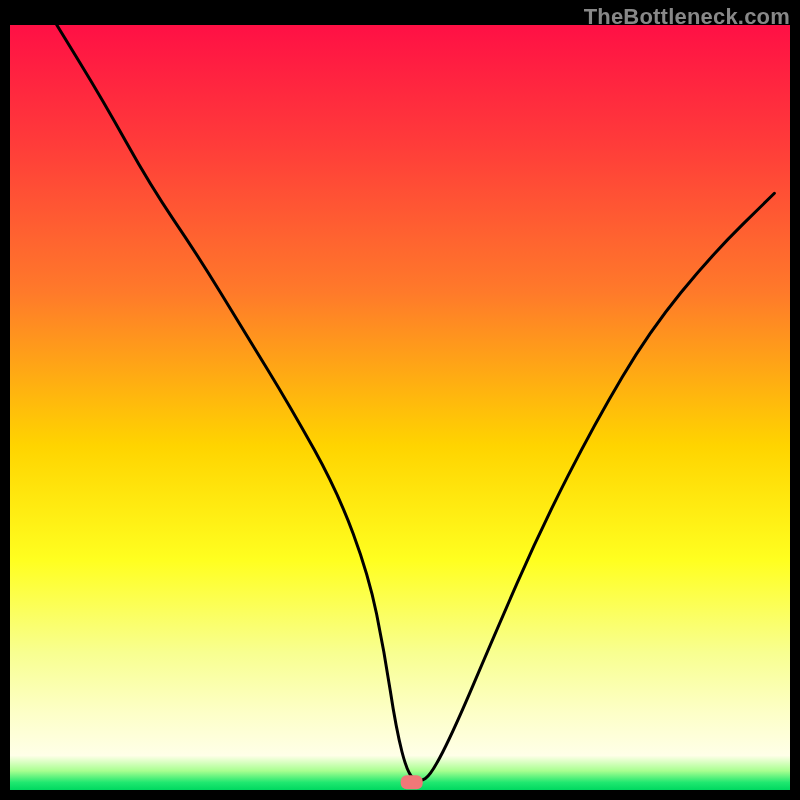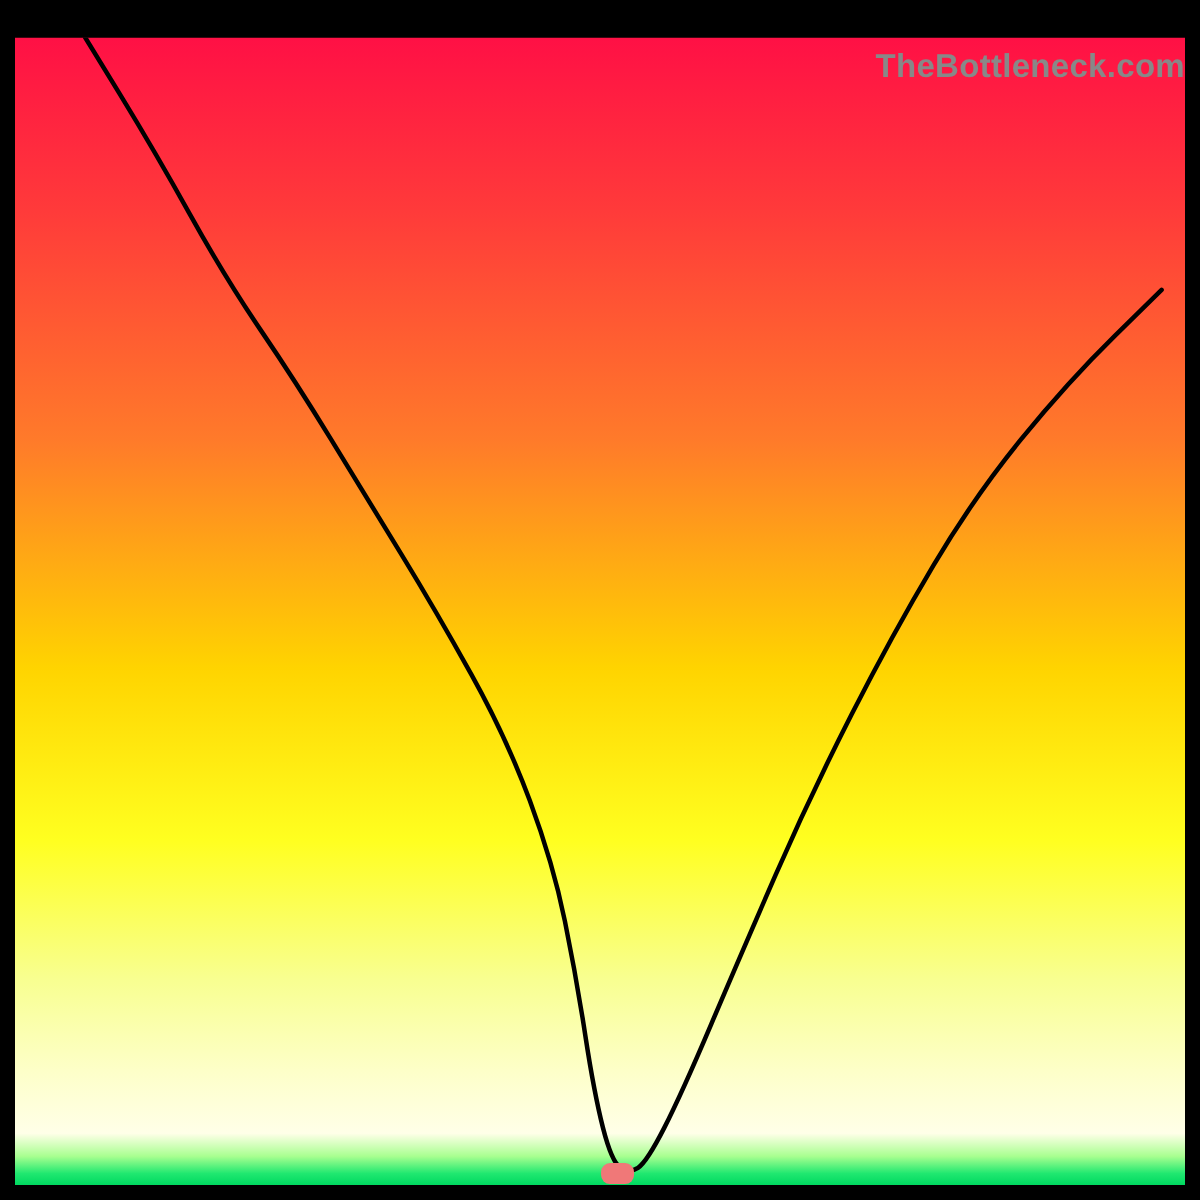--- a/index.html
+++ b/index.html
@@ -13,21 +13,20 @@
   }
   .watermark {
     position: absolute;
     top: 4px;
     right: 10px;
     font-size: 22px;
     font-weight: bold;
     color: #888;
     letter-spacing: 0.2px;
     z-index: 10;
-    margin-top: 27px;
   }
   .plot-frame {
     position: absolute;
     left: 10px;
     top: 25px;
     width: 780px;
     height: 765px;
     background: #000;
   }
   svg { display: block; }

